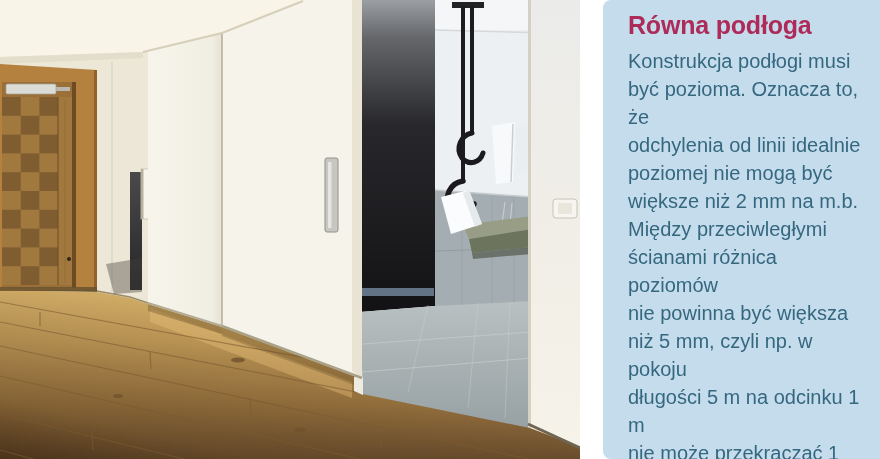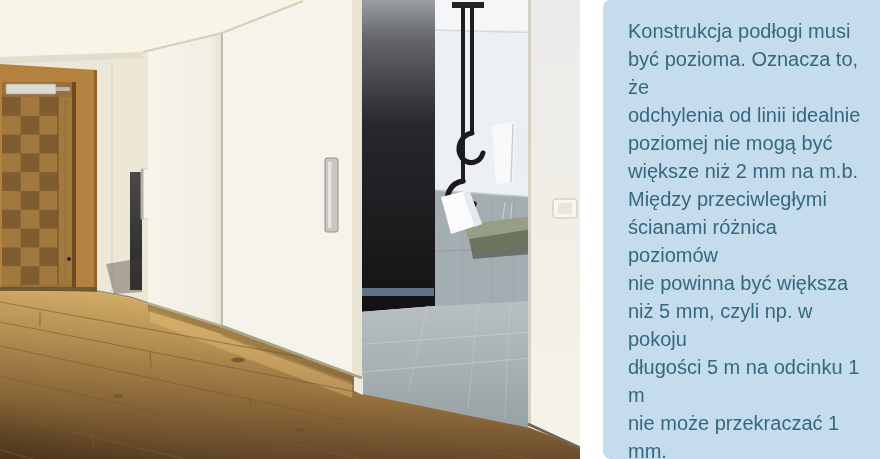--- a/index.html
+++ b/index.html
@@ -217,20 +217,21 @@
         <line x1="222" y1="326" x2="362" y2="378" stroke="#aaa189" stroke-width="2.5"></line>
         <g>
           <rect x="325" y="158" width="13" height="74" rx="2" fill="#c7c6c0" stroke="#93928b" stroke-width="1"></rect>
           <rect x="328" y="162" width="3.5" height="66" fill="#ffffff" opacity="0.55"></rect>
         </g>
       </g>
     </svg>
   </figure>
 
   <aside class="info-panel">
+    <h1>Równa podłoga</h1>
     <p>Konstrukcja podłogi musi
 być pozioma. Oznacza to, że
 odchylenia od linii idealnie
 poziomej nie mogą być
 większe niż 2 mm na m.b.
 Między przeciwległymi
 ścianami różnica poziomów
 nie powinna być większa
 niż 5 mm, czyli np. w pokoju
 długości 5 m na odcinku 1 m

